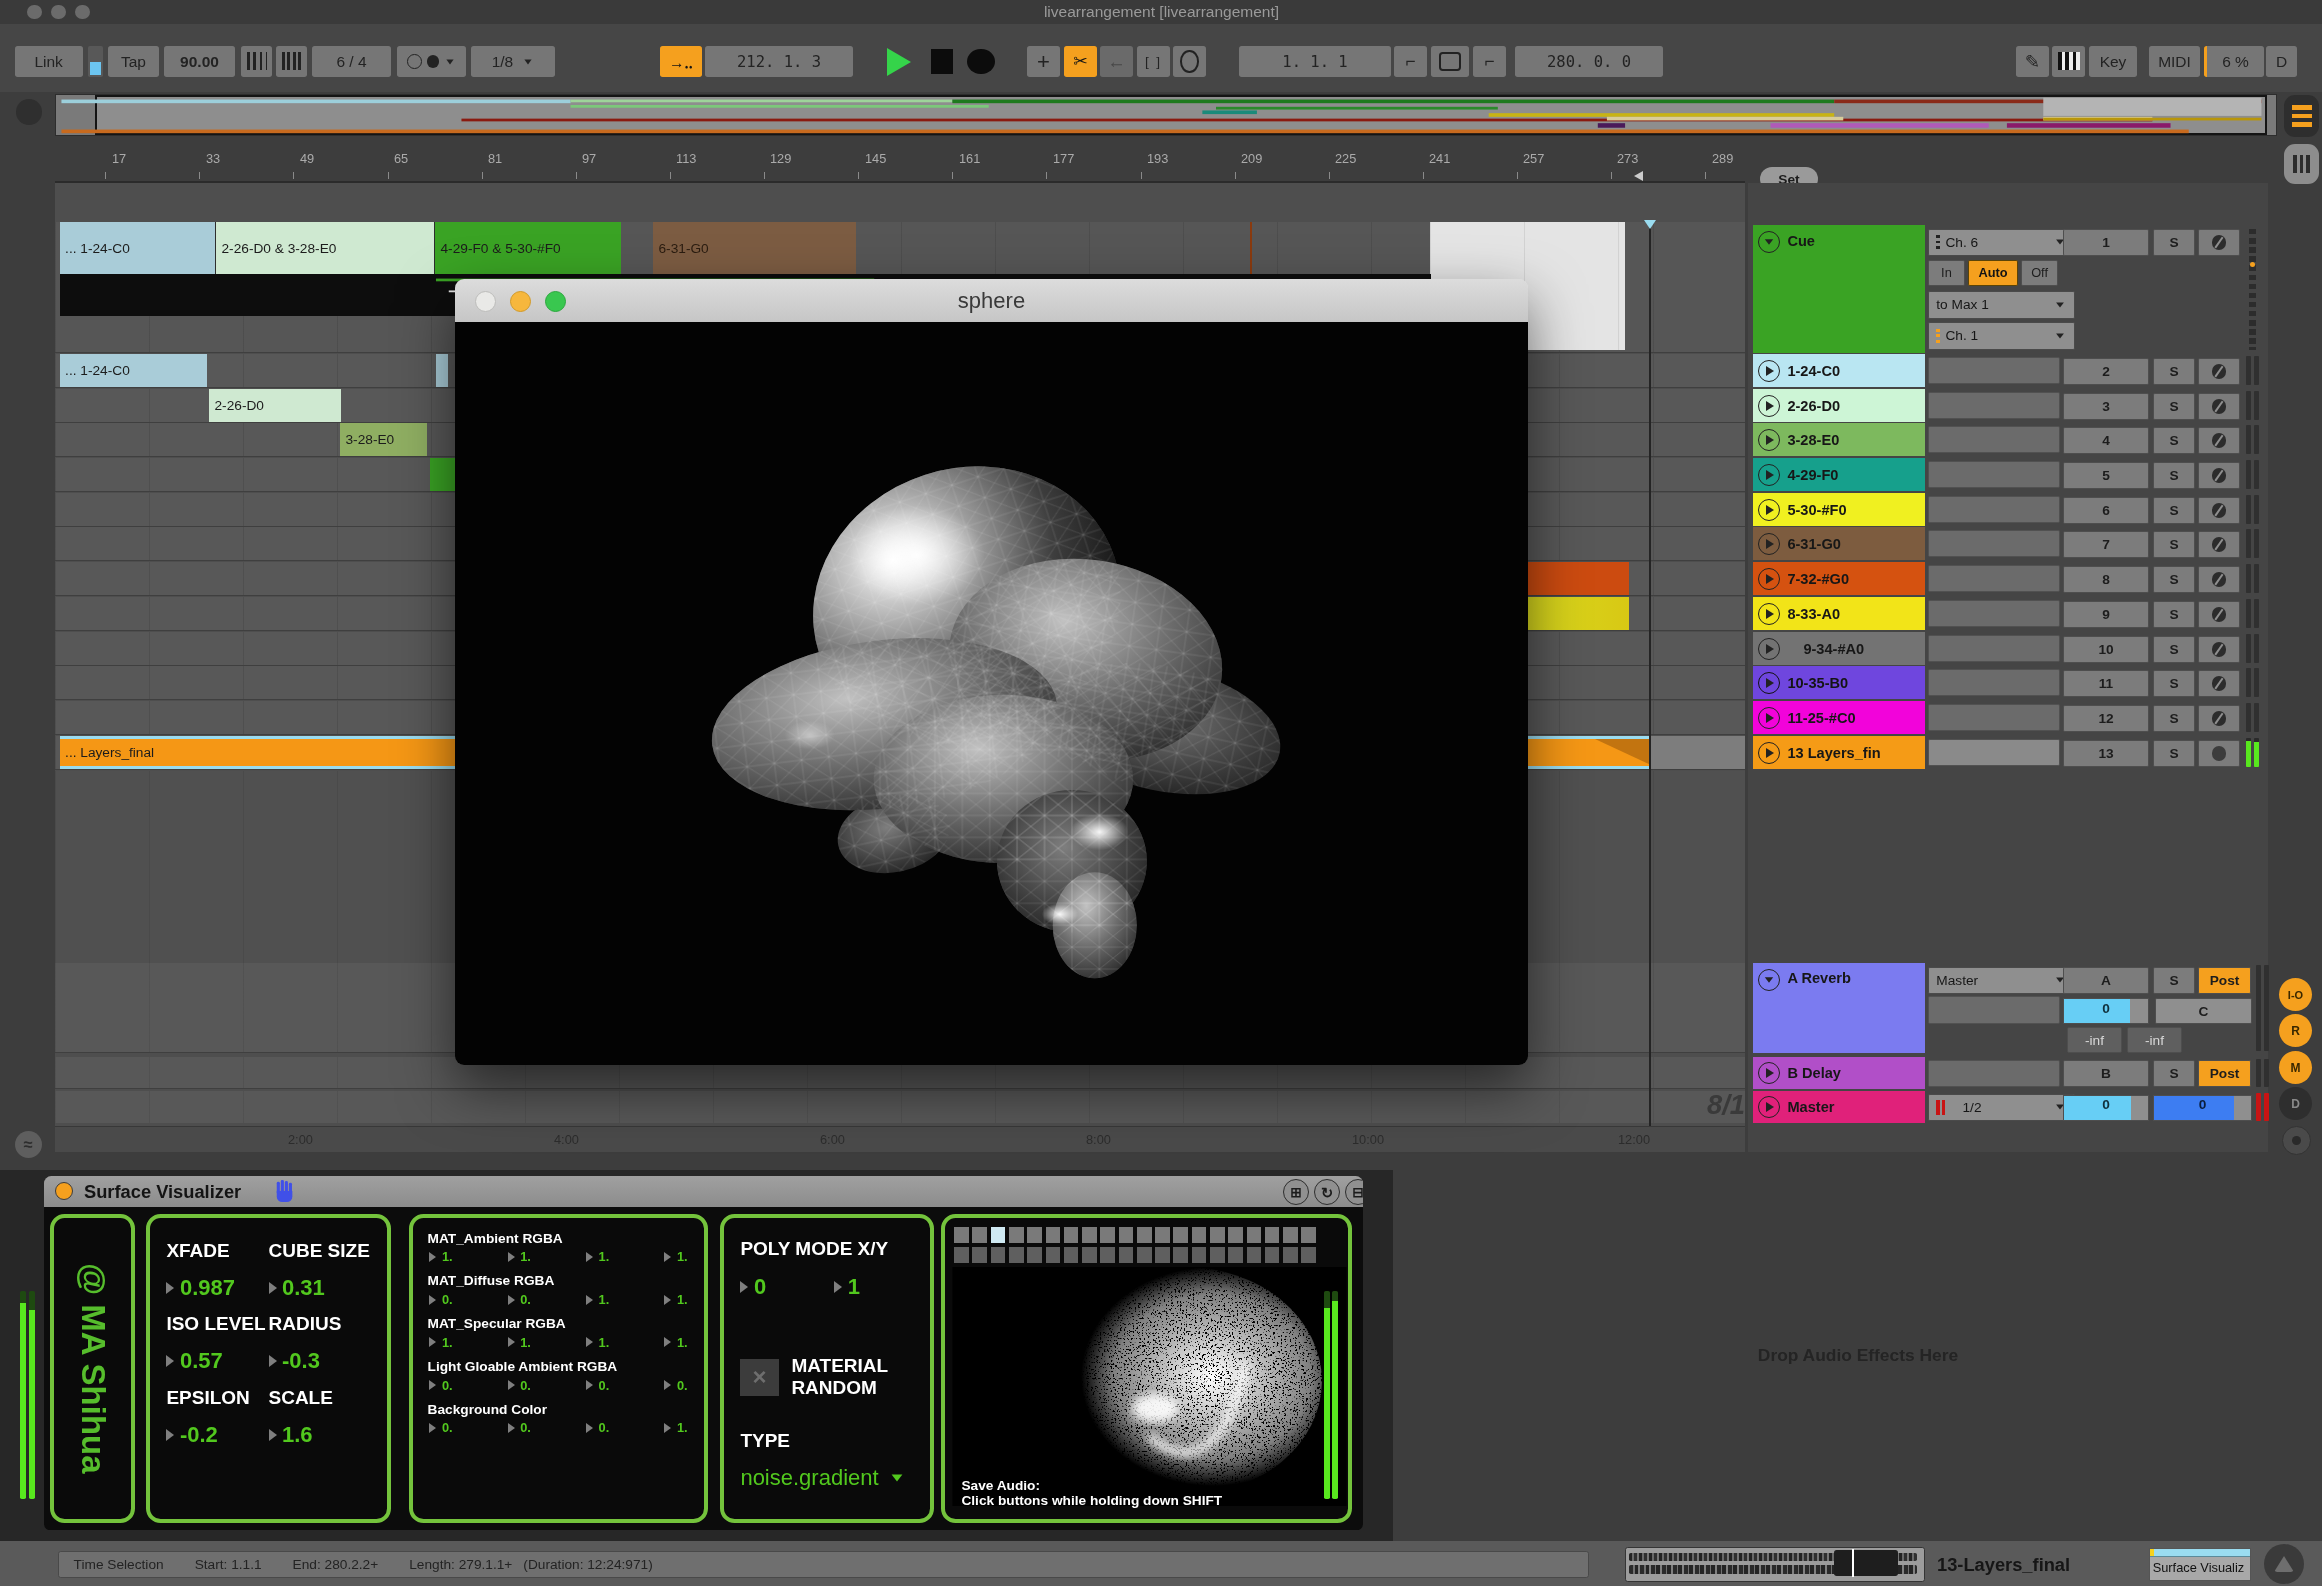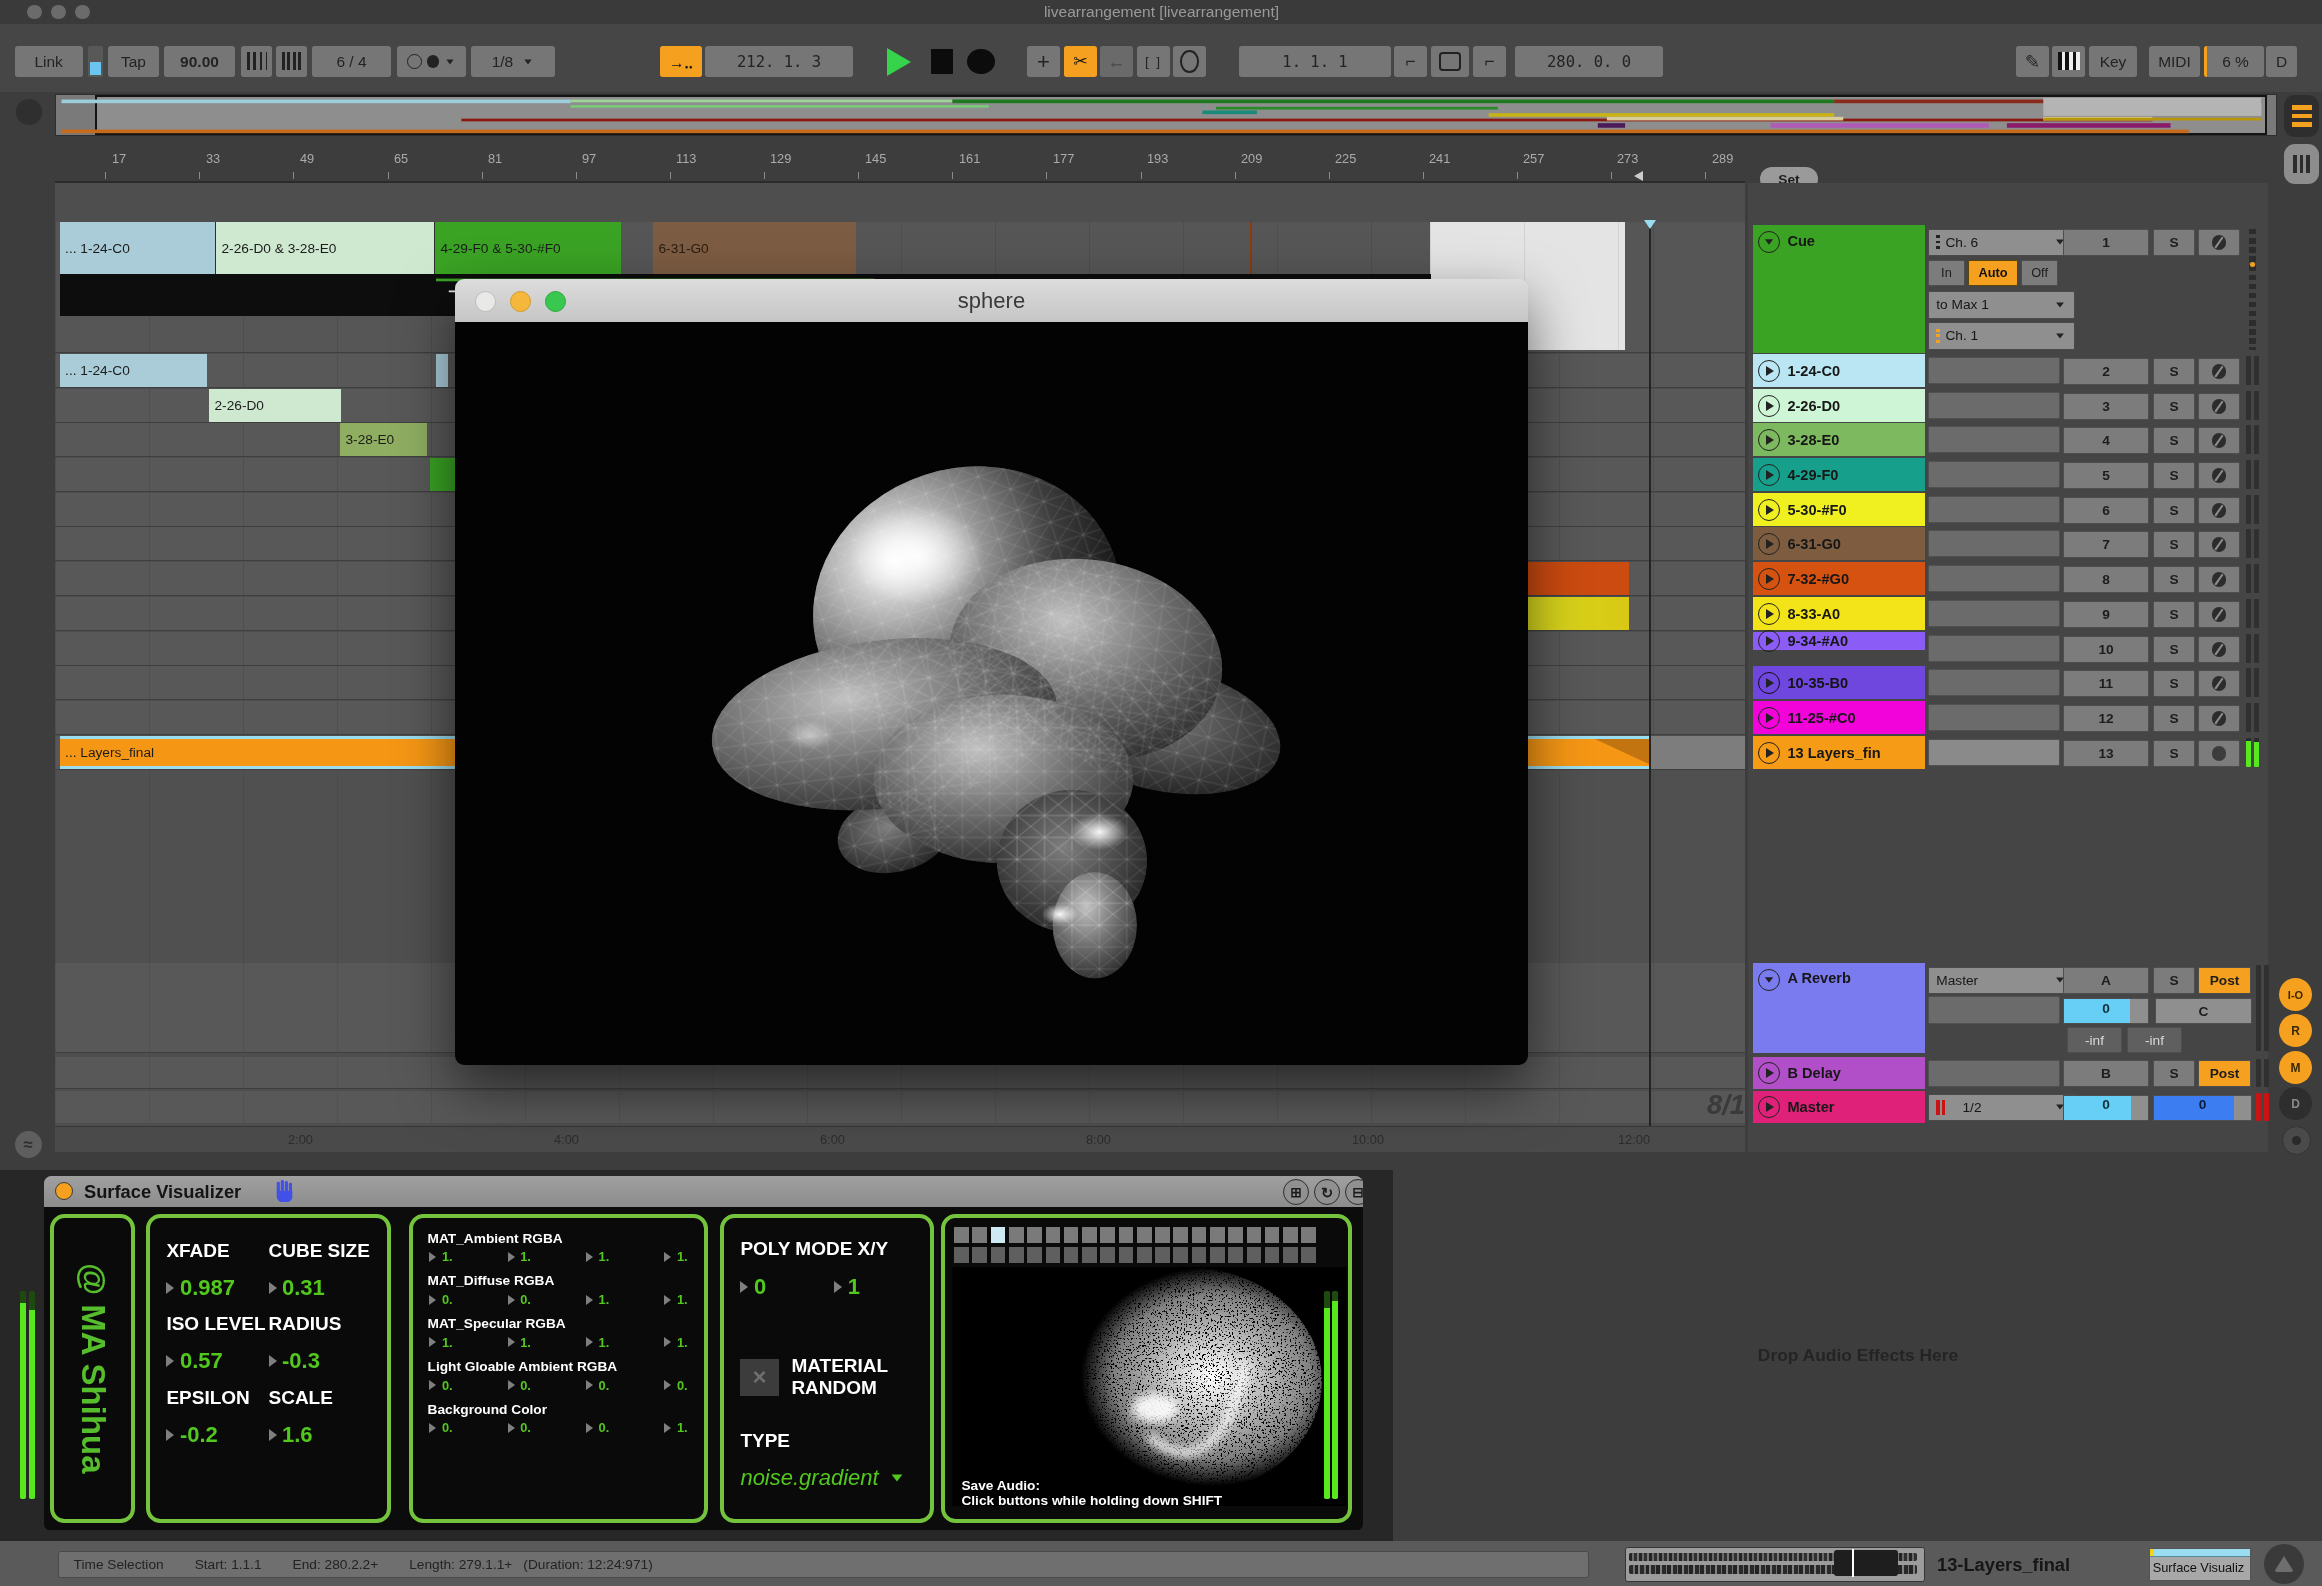--- a/index.html
+++ b/index.html
@@ -437,21 +437,21 @@
       <div class="hdrbtn msolo">S</div>
       <div class="marm">
           <div class="armdot"></div>
         </div>
       <div class="meterpair">
           <div></div>
           <div></div>
         </div>
     </div>
     <div class="abs" style="left:0;top:449px;width:520px;height:33px;">
-      <div class="hname" style="height: 18px; background: #8b5cf6;">
+      <div class="hname" style="height: 33px; background: #737373; gap: 16px;">
           <span class="playcirc">
             <i></i>
           </span>
           <span>9-34-#A0</span>
         </div>
       <div class="iobox" style="left:180px;top:2.7px;width:130px;height:25.6px;"></div>
       <div class="hdrbtn numbox mnum">10</div>
       <div class="hdrbtn msolo">S</div>
       <div class="marm">
           <div class="armdot"></div>
@@ -843,21 +843,21 @@
                 <span class="tri-r"></span>
                 <span>1</span>
               </div>
           </div>
           <div style="display:flex;align-items:center;gap:12.8px;margin-top:55px;">
             <div style="width:40px;height:37px;background:#3c3c3c;display:flex;align-items:center;justify-content:center;color:#6e6e6e;font-size:24px;font-weight:bold;">×</div>
             <div class="dev-label" style="font-size:19px;width:128px;line-height:1.15;">MATERIAL RANDOM</div>
           </div>
           <div class="dev-label" style="font-size:19px;margin-top:31px;">TYPE</div>
           <div style="display:flex;align-items:center;gap:12.8px;margin-top:12.8px;">
-            <span style="color:#52c81e;font-size:22px;font-style:italic;">noise.gradient</span>
+            <span style="color:#52c81e;font-size:22px;">noise.gradient</span>
             <span class="tri-d" style="border-top-color:#52c81e;transform:scale(.9);"></span>
           </div>
         </div>
 
         <div class="dev-panel" style="left:897px;width:411px;padding:7.3px;box-sizing:border-box;">
           <div style="display:flex;gap:3.7px;margin:1.8px 1.8px 3.7px 1.8px;">
             <div class="sq"></div>
               <div class="sq"></div>
               <div class="sq" style="background:#cfe9f2;"></div>
               <div class="sq"></div>

